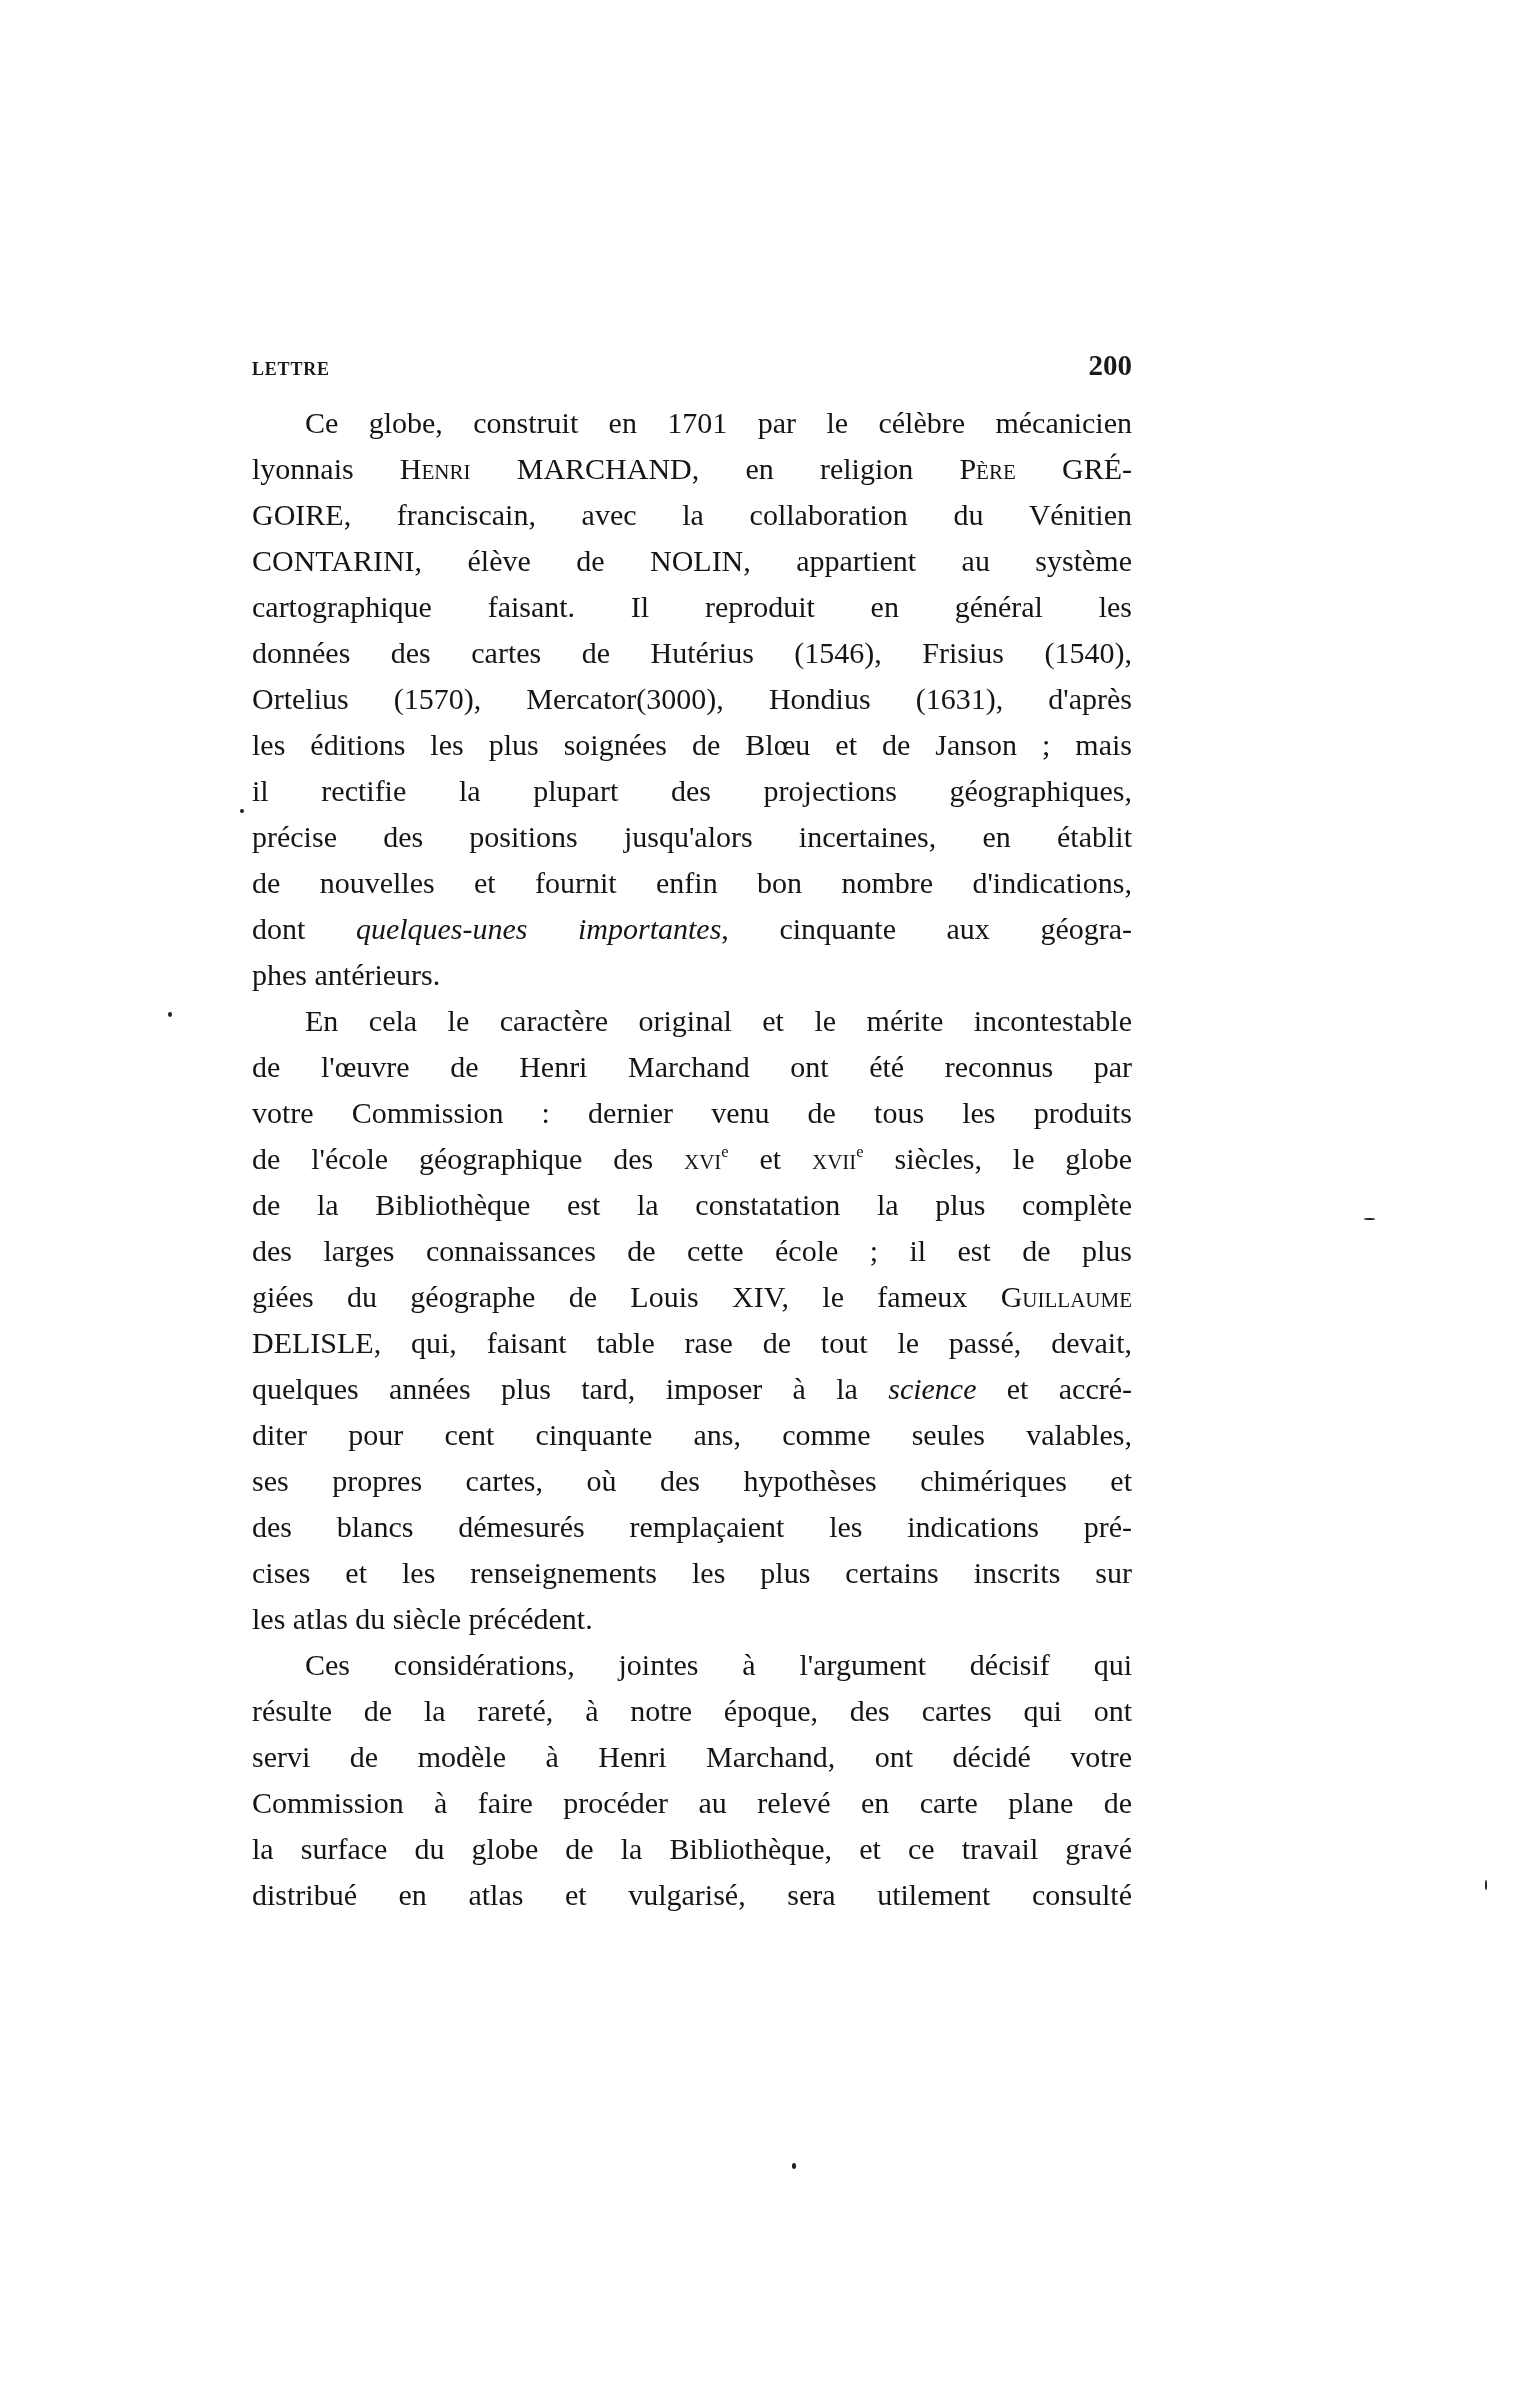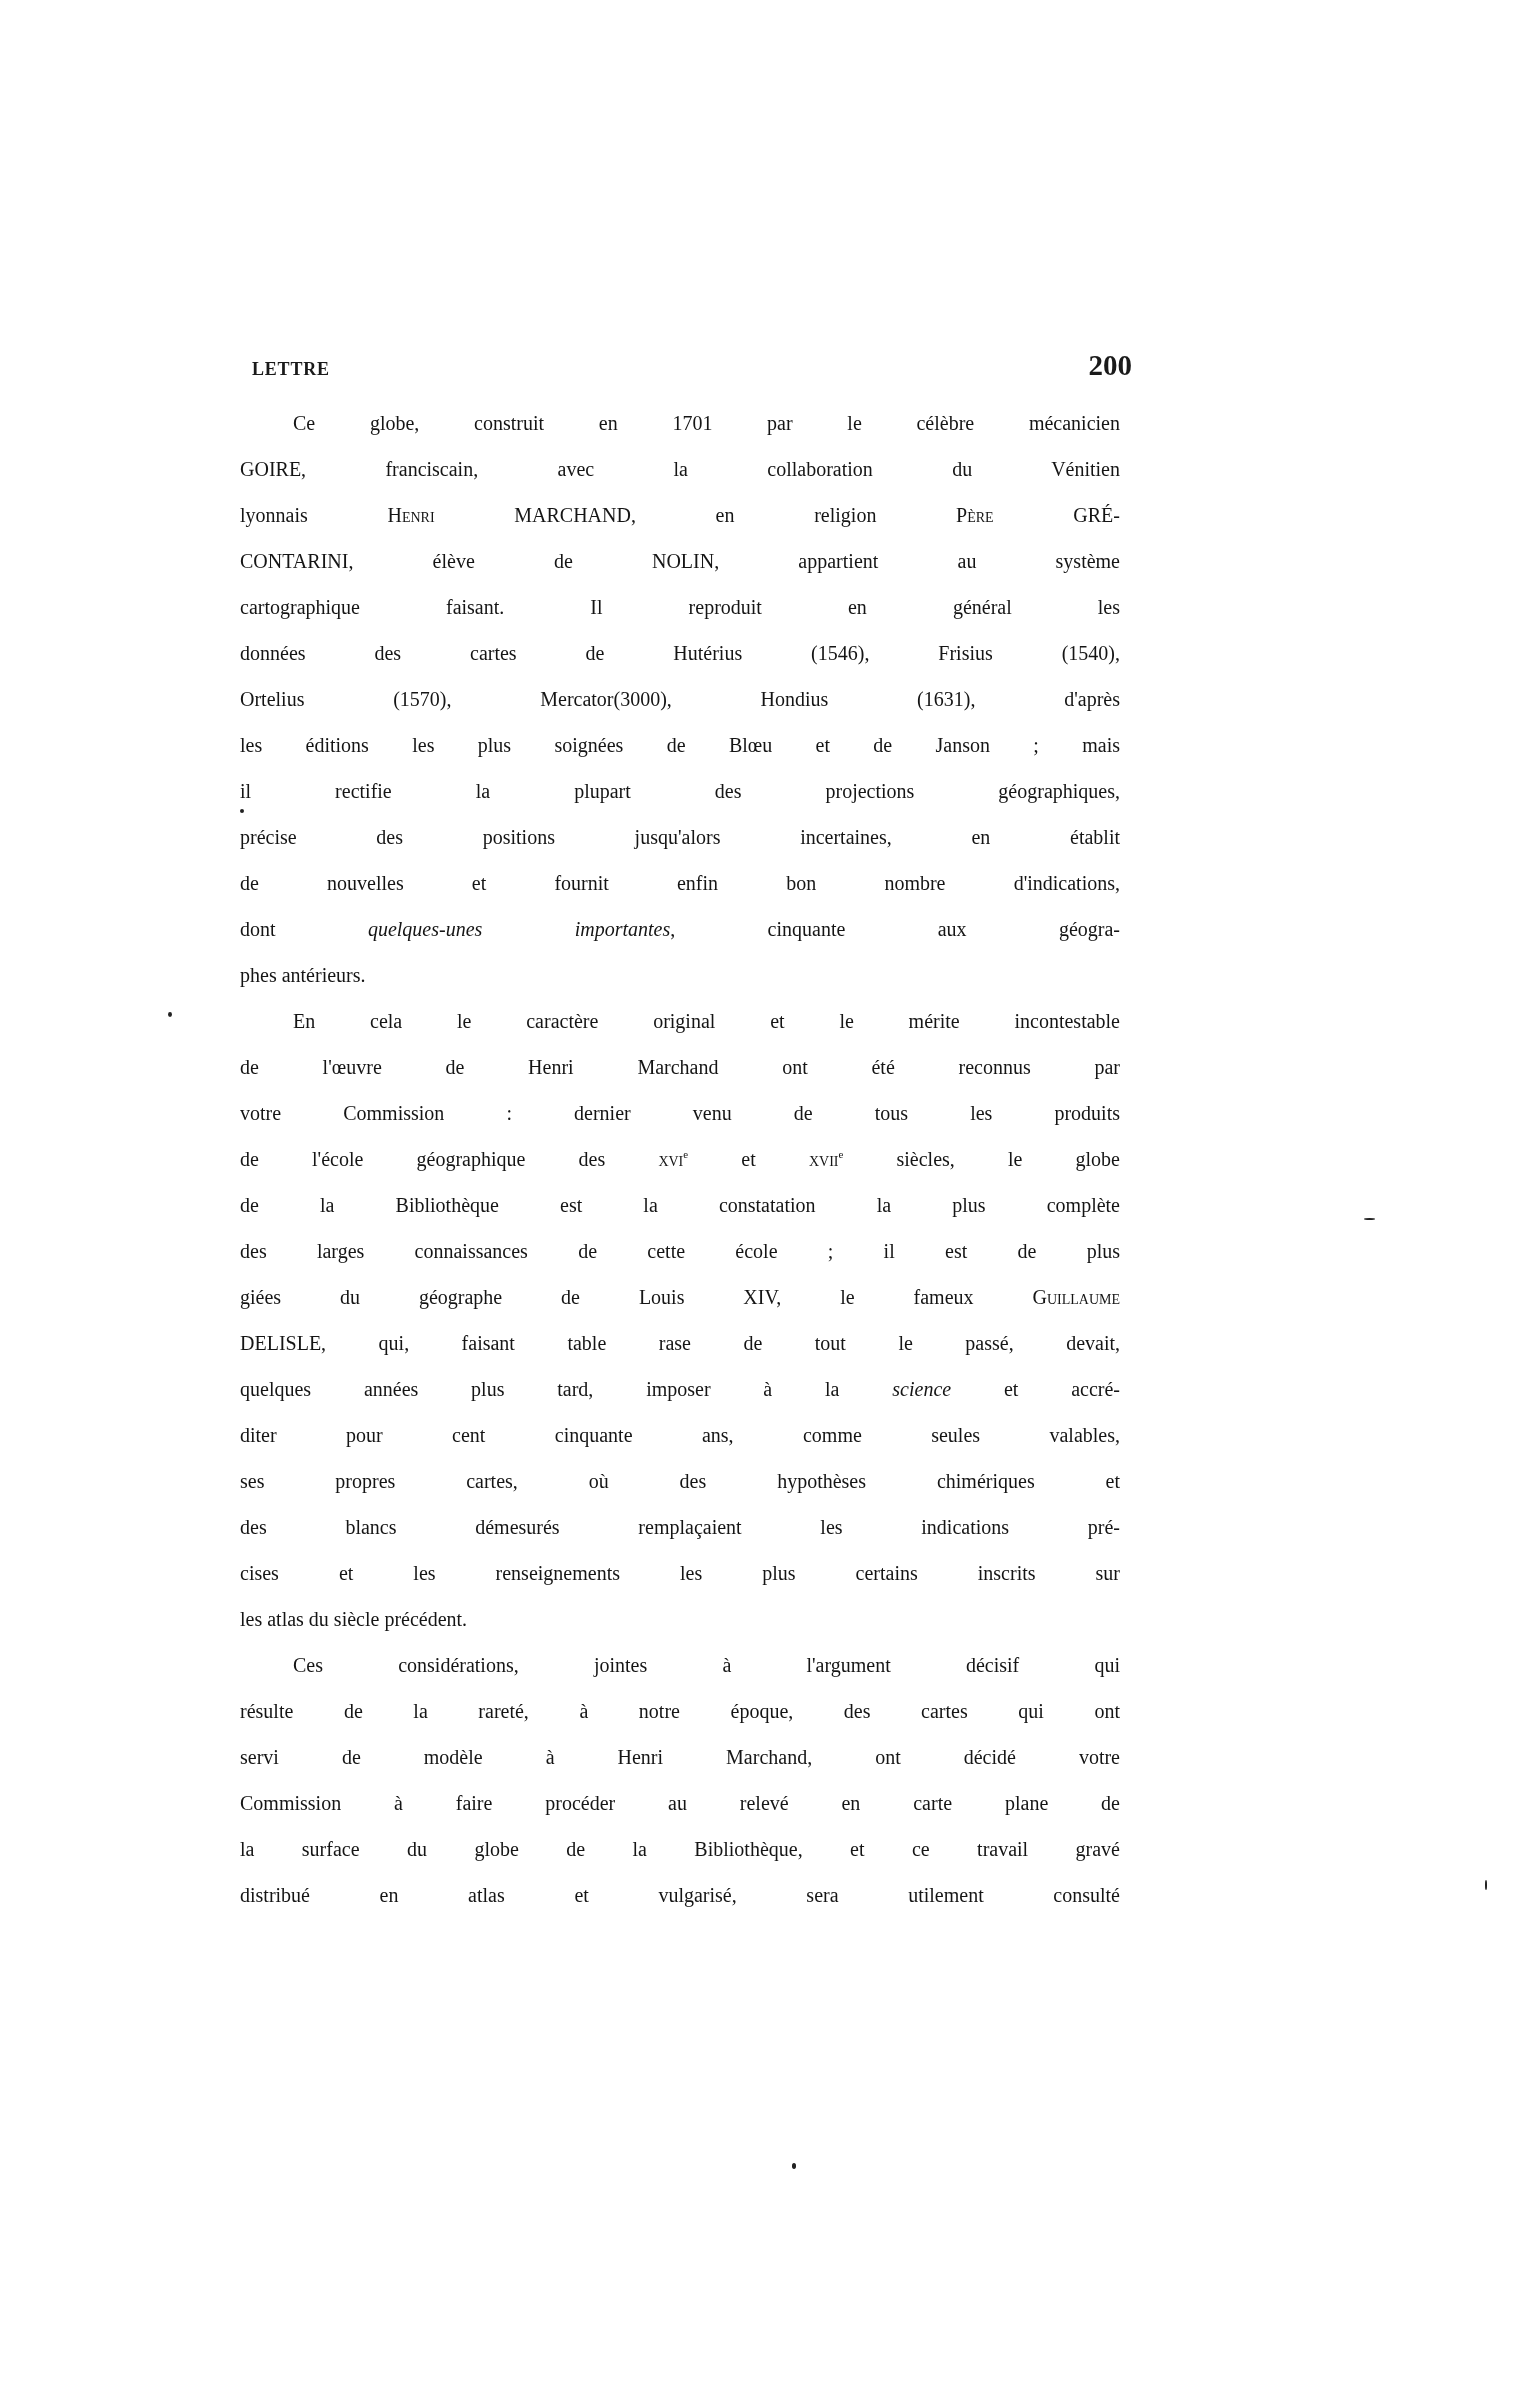--- a/index.html
+++ b/index.html
@@ -15,23 +15,23 @@
   .running-title {
     position: absolute; left: 0; right: 0; top: 9.7px; text-align: left;
     font-size: 18px; font-weight: bold; letter-spacing: 0.8px;
     font-family: "Liberation Serif", serif;
   }
   .page-number {
     position: absolute; right: 0; top: 0; font-size: 29px;
     font-family: "Liberation Serif", serif; font-weight: bold;
   }
   .body-text {
-    position: absolute; left: 240px; top: 400px; width: 880px;
+    position: absolute; left: 252px; top: 400px; width: 880px;
     font-family: "Liberation Serif", serif;
-    font-size: 20px; line-height: 46px; color: #151515;
+    font-size: 30px; line-height: 46px; color: #151515;
   }
   .line {
     display: block; white-space: nowrap; height: 46px;
     text-align: justify; text-align-last: justify;
   }
   .line.last { text-align-last: left; }
   .line.indent { padding-left: 53px; }
   .sc { font-variant: small-caps; }
   .it { font-style: italic; }
   sup { font-size: 0.55em; line-height: 0; vertical-align: 0.7em; }
@@ -43,22 +43,22 @@
 <div class="page">
 
   <div class="running-head">
     <div class="running-title">LETTRE</div>
     <div class="page-number">200</div>
   </div>
 
   <div class="body-text">
 
     <span class="line indent">Ce globe, construit en 1701 par le célèbre mécanicien</span>
+    <span class="line"><span>lyonnais </span><span class="sc">Henri</span><span> MARCHAND, en religion </span><span class="sc">Père</span><span> GRÉ-</span></span>
     <span class="line">GOIRE, franciscain, avec la collaboration du Vénitien</span>
-    <span class="line"><span>lyonnais </span><span class="sc">Henri</span><span> MARCHAND, en religion </span><span class="sc">Père</span><span> GRÉ-</span></span>
     <span class="line">CONTARINI, élève de NOLIN, appartient au système</span>
     <span class="line">cartographique faisant. Il reproduit en général les</span>
     <span class="line">données des cartes de Hutérius (1546), Frisius (1540),</span>
     <span class="line">Ortelius (1570), Mercator(3000), Hondius (1631), d'après</span>
     <span class="line">les éditions les plus soignées de Blœu et de Janson ; mais</span>
     <span class="line">il rectifie la plupart des projections géographiques,</span>
     <span class="line">précise des positions jusqu'alors incertaines, en établit</span>
     <span class="line">de nouvelles et fournit enfin bon nombre d'indications,</span>
     <span class="line"><span>dont </span><span class="it">quelques-unes importantes</span><span>, cinquante aux géogra-</span></span>
     <span class="line last">phes antérieurs.</span>

